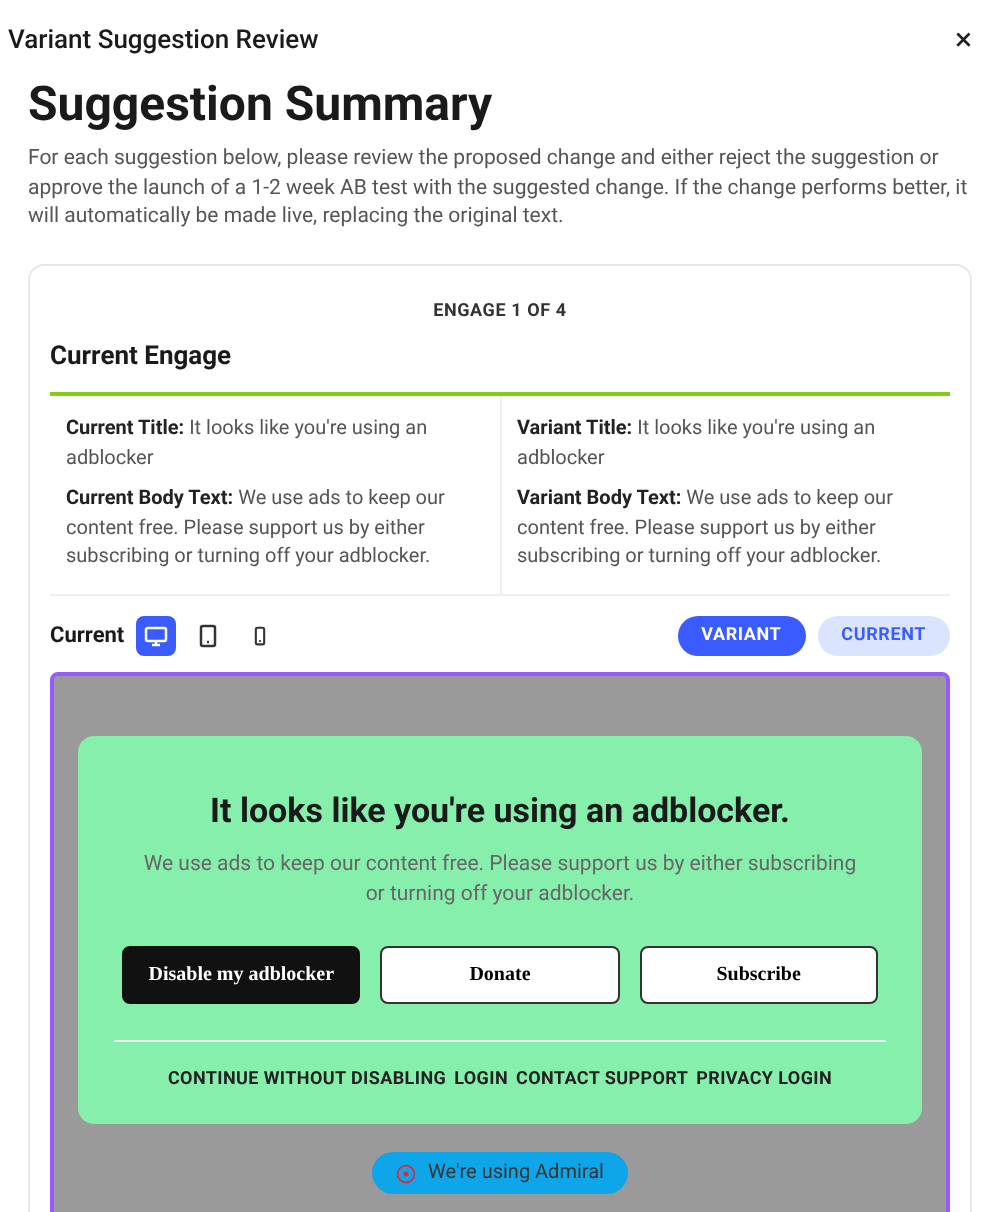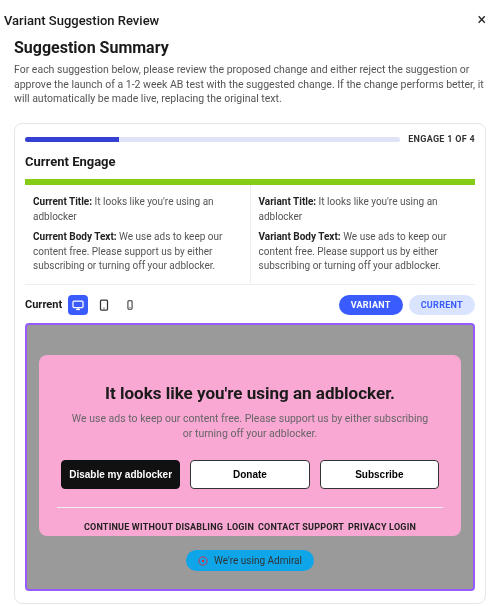--- a/index.html
+++ b/index.html
@@ -24,40 +24,41 @@
     font-weight: 500;
   }
   .close-x {
     font-size: 16px;
     line-height: 1;
     cursor: pointer;
     color: #222;
   }
   .content { padding: 0 14px 14px 14px; }
   .summary-title {
-    font-size: 16px;
+    font-size: 24px;
     font-weight: 700;
     margin-bottom: 6px;
   }
   .summary-desc {
     font-size: 10.5px;
     line-height: 1.4;
     color: #555;
     margin-bottom: 16px;
   }
   .card {
     border: 1px solid #e5e6eb;
     border-radius: 8px;
     padding: 10px 10px 12px 10px;
   }
   .progress-row {
     display: flex;
     align-items: center;
     gap: 8px;
     margin-bottom: 10px;
+    flex-direction: column;
   }
   .progress-bar {
     flex: 1;
     height: 5px;
     background: #dfe3f5;
     border-radius: 3px;
     overflow: hidden;
   }
   .progress-fill {
     height: 100%;
@@ -71,21 +72,21 @@
     color: #333;
     white-space: nowrap;
   }
   .section-title {
     font-size: 13px;
     font-weight: 700;
     margin-bottom: 10px;
   }
   .compare {
     display: flex;
-    border-top: 6px solid #84cc16;
+    border-top: 2px solid #84cc16;
     border-bottom: 1px solid #eceef2;
     margin-bottom: 10px;
   }
   .compare-col {
     flex: 1;
     padding: 10px 8px;
     font-size: 10px;
     line-height: 1.45;
     color: #555;
   }
@@ -130,23 +131,23 @@
   }
   .pill.primary { background: #3a5cff; color: #fff; margin-left: 44px; }
   .pill.secondary { background: #dbe4ff; color: #3a5cff; }
   .preview-frame {
     border: 2px solid #955bff;
     border-radius: 4px;
     background: #9a9a9a;
     padding: 30px 12px 18px 12px;
   }
   .preview-inner {
-    background: #f9a8d4;
+    background: #86efac;
     border-radius: 8px;
-    padding: 28px 18px 4px 18px;
+    padding: 28px 18px 17px 18px;
     text-align: center;
   }
   .prev-title {
     font-size: 17px;
     font-weight: 700;
     margin-bottom: 8px;
   }
   .prev-body {
     font-size: 10.5px;
     color: #666;
@@ -163,20 +164,21 @@
   }
   .cta {
     flex: 1;
     font-size: 10px;
     font-weight: 600;
     padding: 8px 4px;
     border-radius: 4px;
     border: 1px solid #333;
     background: #fff;
     cursor: pointer;
+    font-family: Liberation Serif, serif;
   }
   .cta.dark {
     background: #111;
     color: #fff;
     border-color: #111;
   }
   .link-row {
     display: flex;
     justify-content: center;
     gap: 4px;

